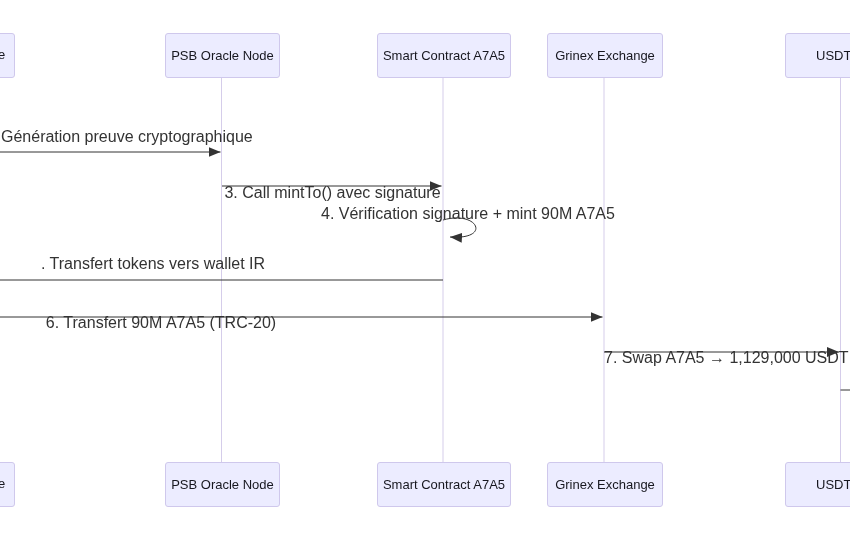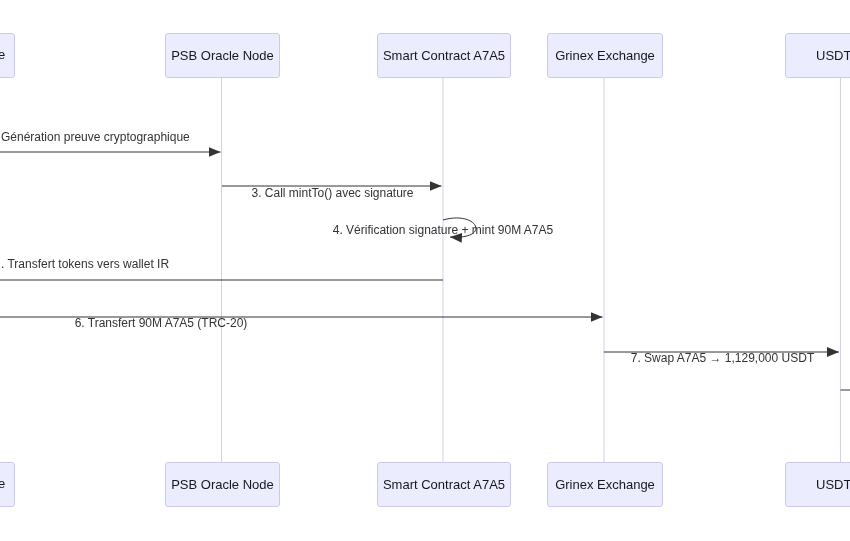--- a/index.html
+++ b/index.html
@@ -36,21 +36,21 @@
   .actor.clipped-left .frag {
     position: absolute;
     left: 97px;
     top: 13px;
     font-size: 13px;
     color: #17171f;
   }
   .actor.clipped-right { justify-content: flex-start; padding-left: 30px; }
   .msg {
     position: absolute;
-    font-size: 12px;
+    font-size: 16px;
     line-height: 14px;
     color: #333333;
     white-space: nowrap;
   }
   .msg.center { text-align: center; margin-top: 23px; }
 </style>
 </head>
 <body>
 
 <div class="diagram">
@@ -103,18 +103,18 @@
   </div>
   <div class="actor bottom" style="left:547px; width:114px;">
     <span>Grinex Exchange</span>
   </div>
   <div class="actor bottom clipped-right" style="left:785px; width:112px;">
     <span>USDT P</span>
   </div>
 
   <div class="msg" style="left:1px; top:130px;">Génération preuve cryptographique</div>
   <div class="msg center" style="left:222px; top:163px; width:221px;">3. Call mintTo() avec signature</div>
-  <div class="msg center" style="left:321px; top:200px; width:244px;">4. Vérification signature + mint 90M A7A5</div>
-  <div class="msg" style="left:1px; top:257px;">. Transfert tokens vers wallet IR</div>
+  <div class="msg center" style="left:321px; top:184px; width:244px;">4. Vérification signature + mint 90M A7A5</div>
+  <div class="msg" style="left:1px; top:257px;padding-left:40px;">. Transfert tokens vers wallet IR</div>
   <div class="msg center" style="left:0px; top:293px; width:322px;">6. Transfert 90M A7A5 (TRC-20)</div>
   <div class="msg center" style="left:604px; top:328px; width:237px;">7. Swap A7A5 → 1,129,000 USDT</div>
 
 </div>
 
 </body></html>

